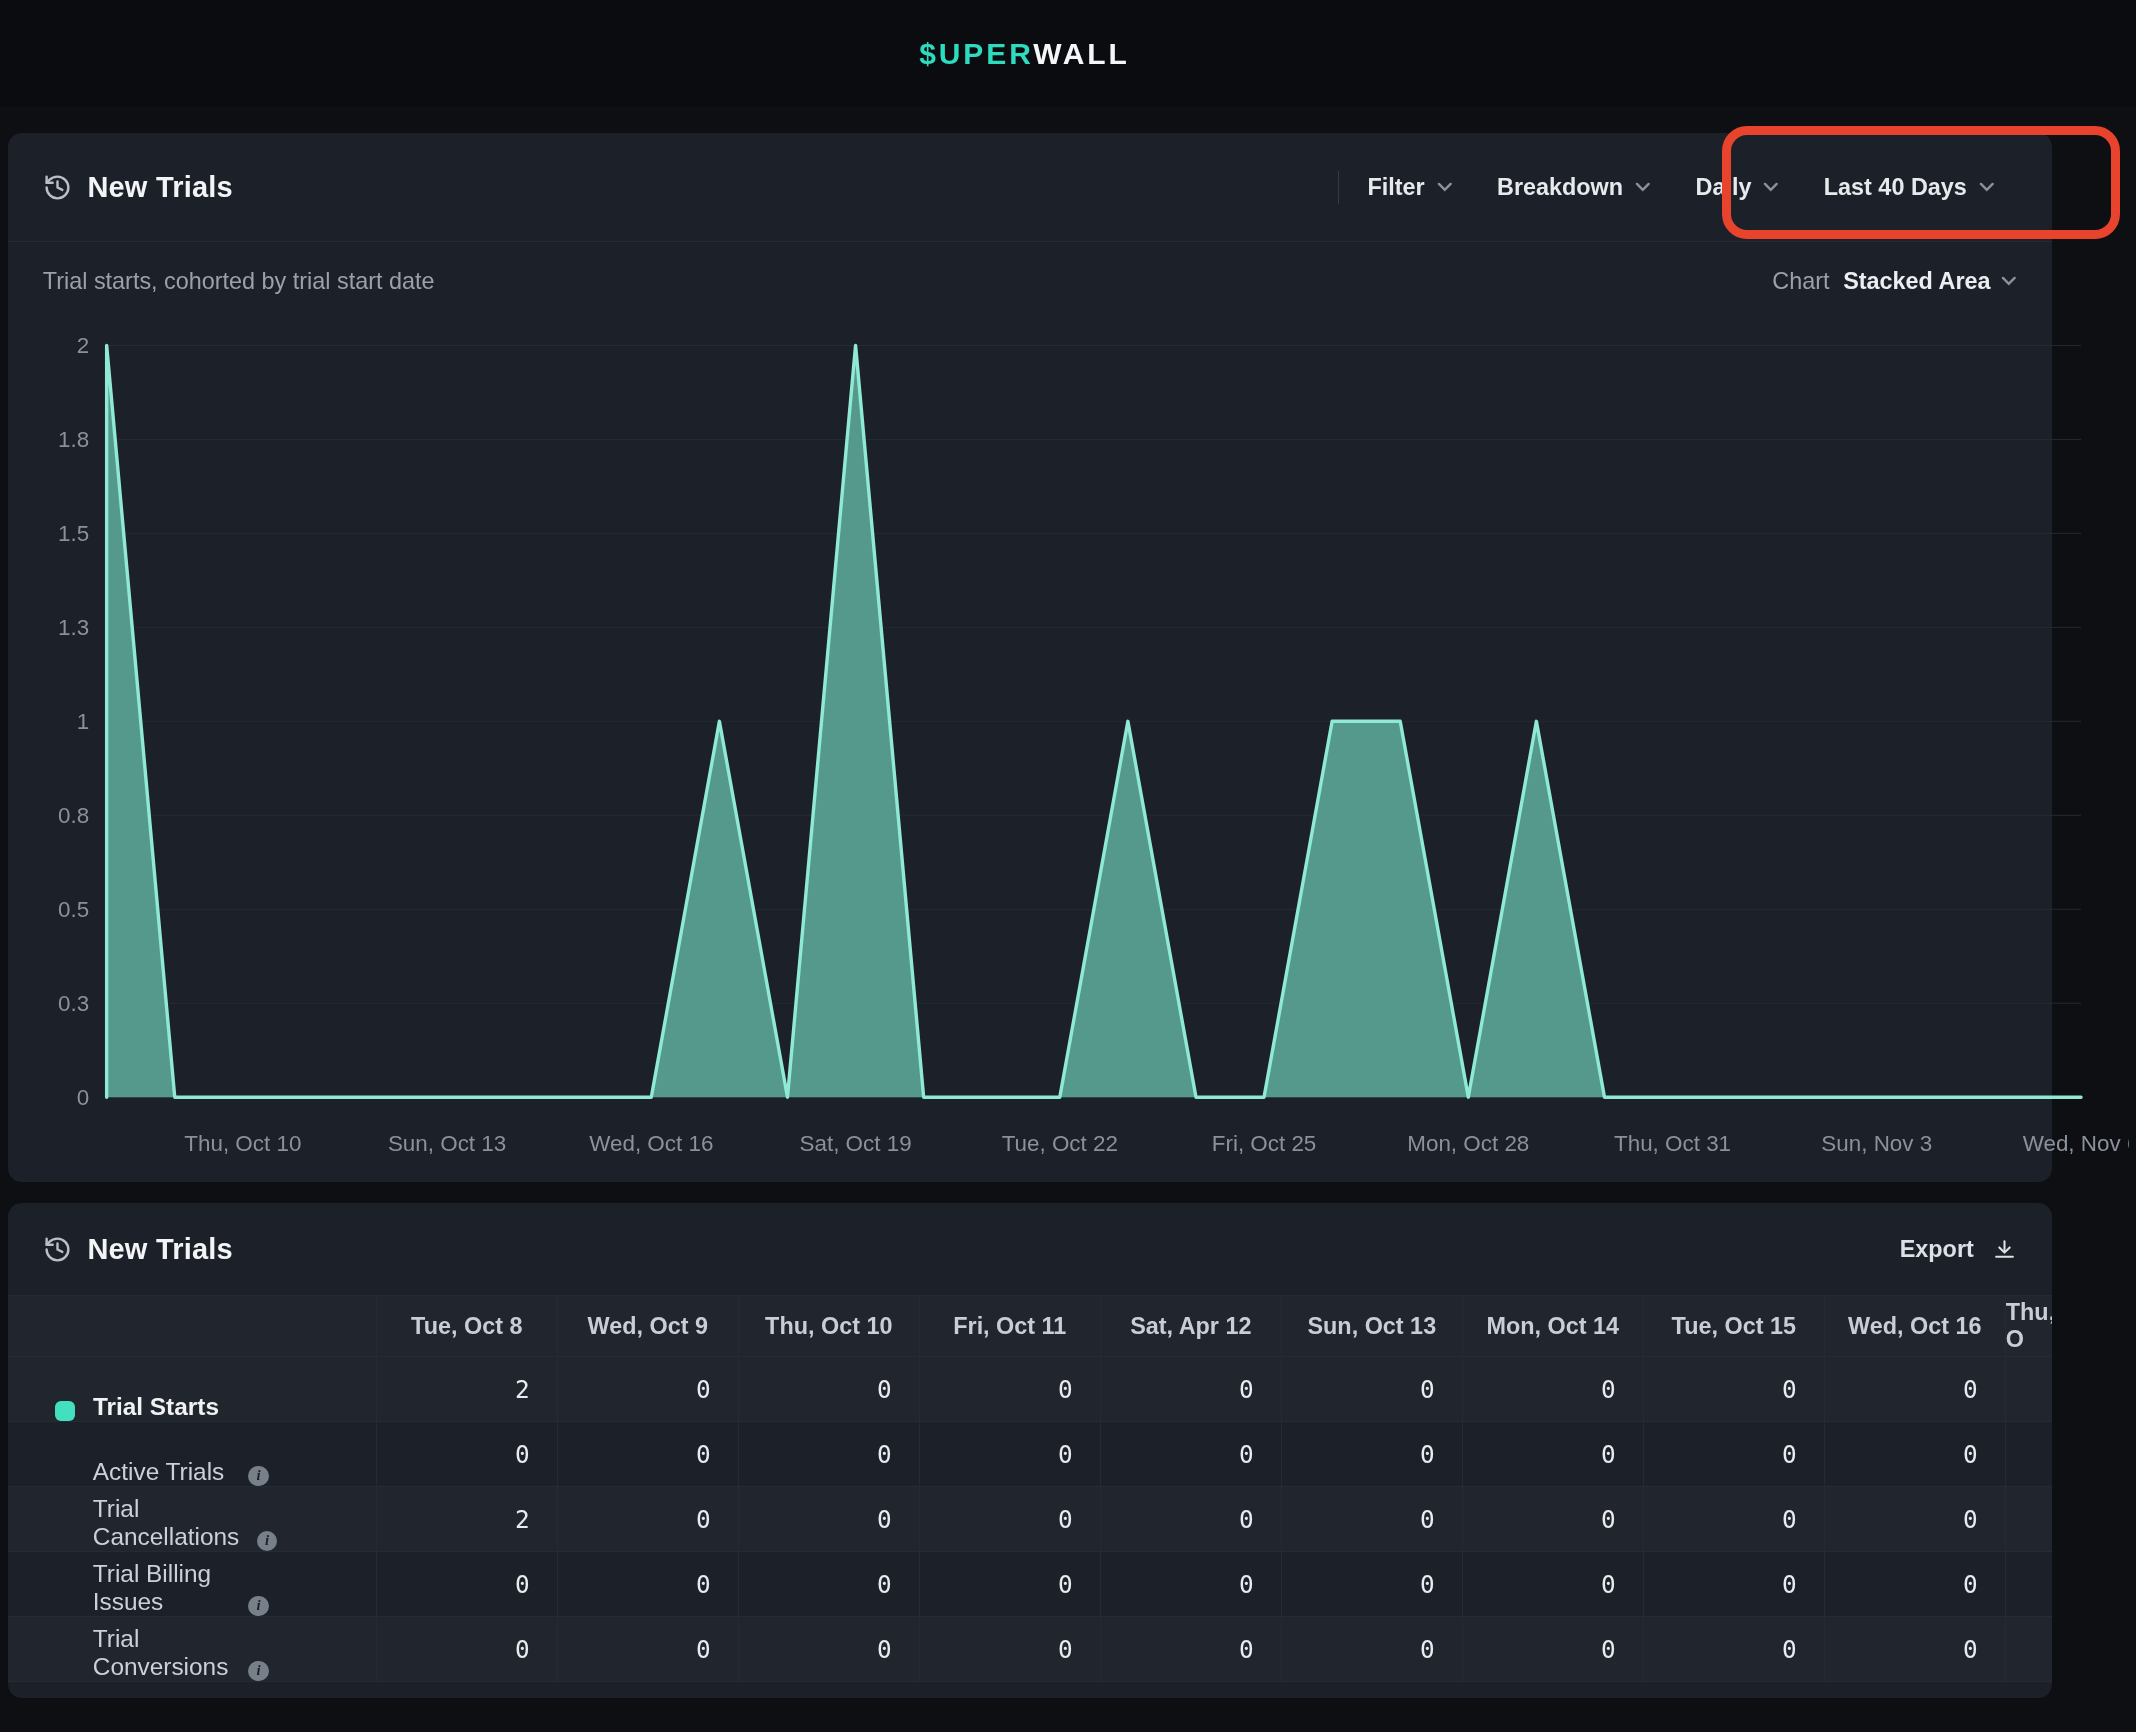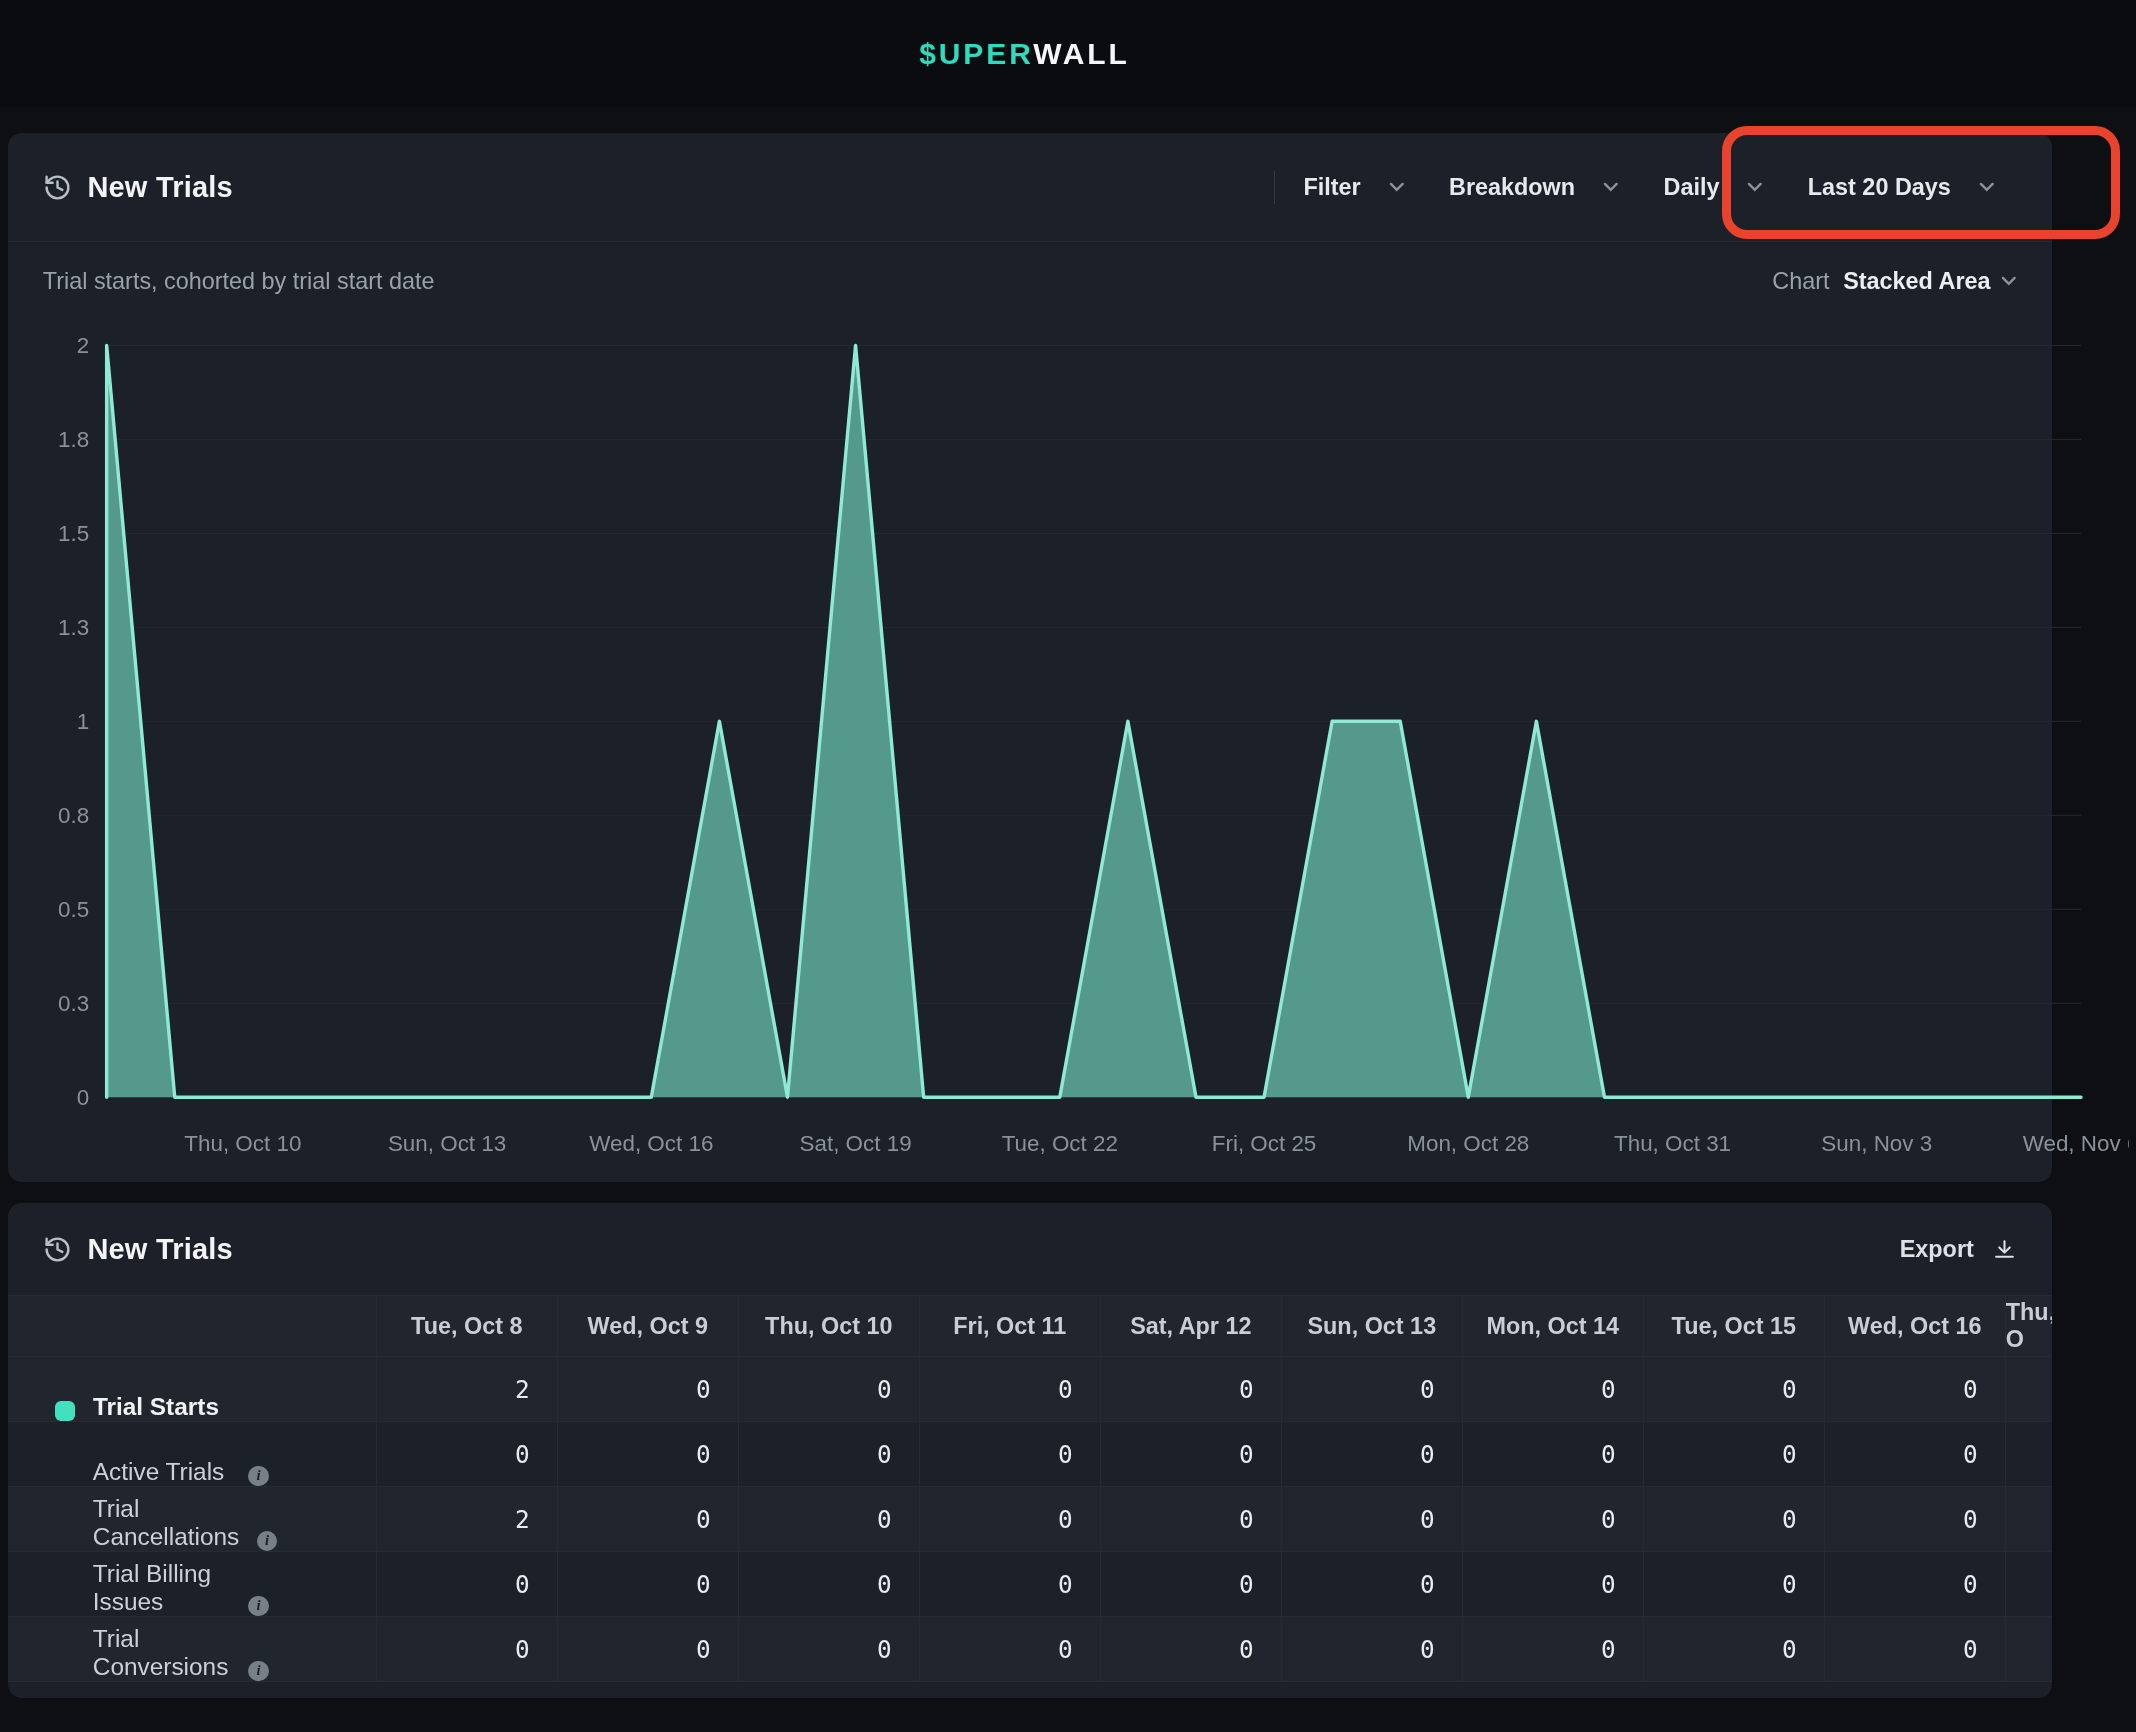--- a/index.html
+++ b/index.html
@@ -36,21 +36,21 @@
   }
   .chart-card .card-header { border-bottom:1px solid #252a32; }
   .table-card .card-header { height:92px; }
 
   .title-group { display:flex; align-items:center; gap:15.6px; }
   .card-title { font-size:29px; font-weight:700; color:#f2f4f6; letter-spacing:0.2px; }
 
   .controls { display:flex; align-items:center; }
   .ctl-divider { width:1px; height:33px; background:#353b46; margin-right:5.9px; }
   .ctl-btn {
-    display:flex; align-items:center; gap:28px;
+    display:flex; align-items:center; gap:12px;
     background:none; border:none; cursor:pointer;
     color:#e7eaed; font-size:23.4px; font-weight:600;
     font-family:inherit; padding:0 22.4px;
   }
 
   .subheader {
     height:78px; display:flex; align-items:center; justify-content:space-between;
     padding:0 35px;
   }
   .subtitle { color:#9aa1ab; font-size:23.4px; }
@@ -134,21 +134,21 @@
             <path d="M2 2l6 6 6-6" stroke="#8b929c" stroke-width="2.5" fill="none" stroke-linecap="round"></path>
           </svg>
       </button>
       <button class="ctl-btn">
         <span>Daily</span>
         <svg width="15.6" height="9.8" viewBox="0 0 16 10">
             <path d="M2 2l6 6 6-6" stroke="#8b929c" stroke-width="2.5" fill="none" stroke-linecap="round"></path>
           </svg>
       </button>
       <button class="ctl-btn">
-        <span>Last 20 Days</span>
+        <span>Last 40 Days</span>
         <svg width="15.6" height="9.8" viewBox="0 0 16 10">
             <path d="M2 2l6 6 6-6" stroke="#8b929c" stroke-width="2.5" fill="none" stroke-linecap="round"></path>
           </svg>
       </button>
     </div>
   </div>
 
   <div class="subheader">
     <div class="subtitle">Trial starts, cohorted by trial start date</div>
     <div class="chart-type">

